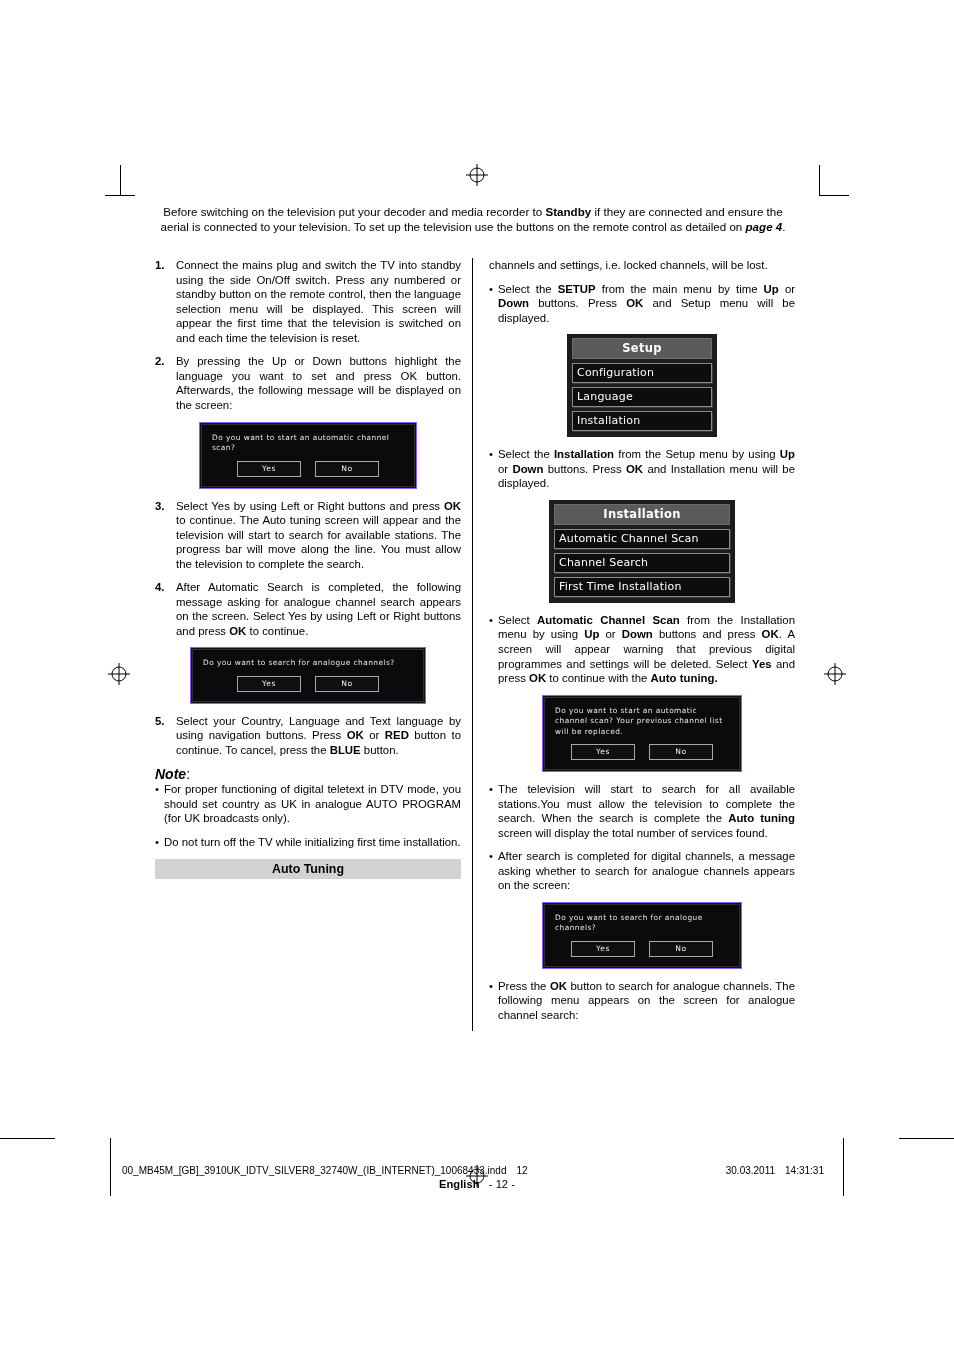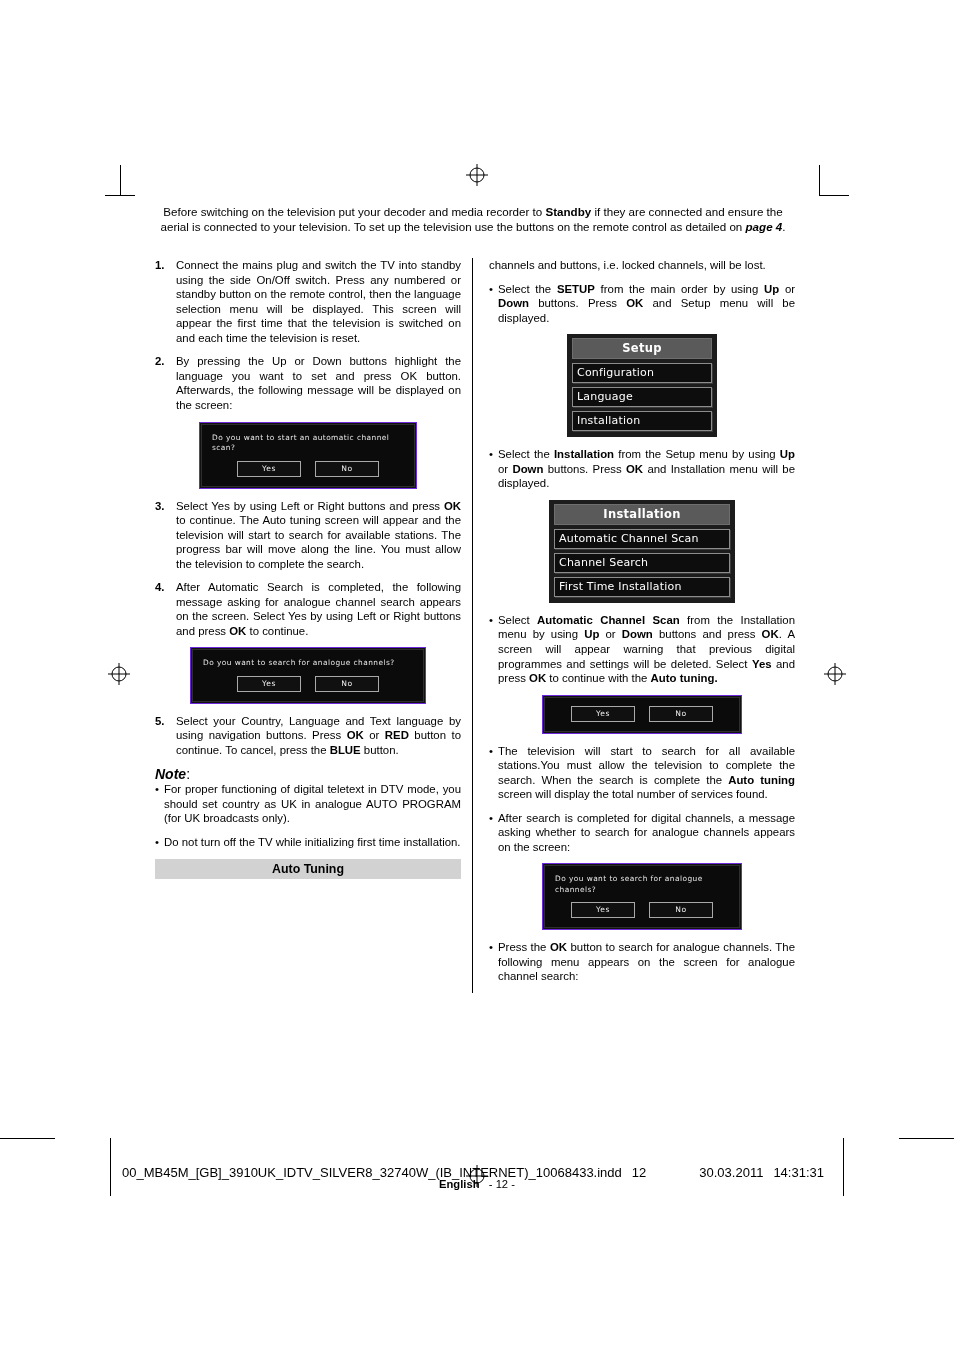--- a/index.html
+++ b/index.html
@@ -171,21 +171,21 @@
     color: #f0f0f0;
     font-size: 7.6px;
     letter-spacing: 0.5px;
     width: 62px;
     text-align: center;
     padding: 2px 0 3px 0;
   }
 
   
   .osd-frame {
-    background: #6d28d9;
+    background: #8b5cf6;
     padding: 2px 2px 2px 2px;
     display: inline-block;
   }
 
   
   .osd-menu {
     background: #1c1c1c;
     padding: 4px 5px 6px 5px;
     box-sizing: border-box;
     font-family: "DejaVu Sans", sans-serif;
@@ -222,21 +222,21 @@
     width: 954px;
     text-align: center;
     font-size: 11.2px;
   }
   .page-footer .lang { font-weight: bold; }
   .page-footer .pgno { font-weight: normal; }
 
   .print-footer {
     position: absolute;
     top: 1165px;
-    font-size: 13px;
+    font-size: 10px;
     white-space: nowrap;
   }
   .print-footer.left  { left: 122px; }
   .print-footer.right { right: 130px; }
   .print-footer .sp { display:inline-block; width:10px; }
 
   .footer-rule {
     position: absolute;
     background: #000;
   }
@@ -346,25 +346,25 @@
       </div>
 
       <div class="section-band">Auto Tuning</div>
 
 
 
     </div>
 
     <div class="col col-right">
 
-      <div class="para nojust">channels and buttons, i.e. locked channels, will be lost.</div>
-
-      <div class="bullet-item">
-        <span class="dot">•</span>
-        <span class="body"><span>Select the </span><b>SETUP</b><span> from the main order by using </span><b>Up</b><span> or </span><b>Down</b><span> buttons. Press </span><b>OK</b><span> and Setup menu will be displayed.</span></span>
+      <div class="para nojust">channels and settings, i.e. locked channels, will be lost.</div>
+
+      <div class="bullet-item">
+        <span class="dot">•</span>
+        <span class="body"><span>Select the </span><b>SETUP</b><span> from the main menu by time </span><b>Up</b><span> or </span><b>Down</b><span> buttons. Press </span><b>OK</b><span> and Setup menu will be displayed.</span></span>
       </div>
 
       <div class="osd-wrap">
         <div class="osd-menu" style="width:150px;">
           <div class="osd-menu-title">Setup</div>
           <div class="osd-menu-item">Configuration</div>
           <div class="osd-menu-item">Language</div>
           <div class="osd-menu-item">Installation</div>
         </div>
       </div>
@@ -384,20 +384,21 @@
       </div>
 
       <div class="bullet-item">
         <span class="dot">•</span>
         <span class="body"><span>Select </span><b>Automatic Channel Scan</b><span> from the Installation menu by using </span><b>Up</b><span> or </span><b>Down</b><span> buttons and press </span><b>OK</b><span>. A screen will appear warning that previous digital programmes and settings will be deleted. Select </span><b>Yes</b><span> and press </span><b>OK</b><span> to continue with the </span><b>Auto tuning.</b></span>
       </div>
 
       <div class="osd-wrap">
         <div class="osd-frame">
           <div class="osd-dialog" style="width:196px;">
+            <div class="osd-text">Do you want to start an automatic channel scan? Your previous channel list will be replaced.</div>
             <div class="osd-buttons">
               <div class="osd-btn">Yes</div>
               <div class="osd-btn">No</div>
             </div>
           </div>
         </div>
       </div>
 
       <div class="bullet-item">
         <span class="dot">•</span>

